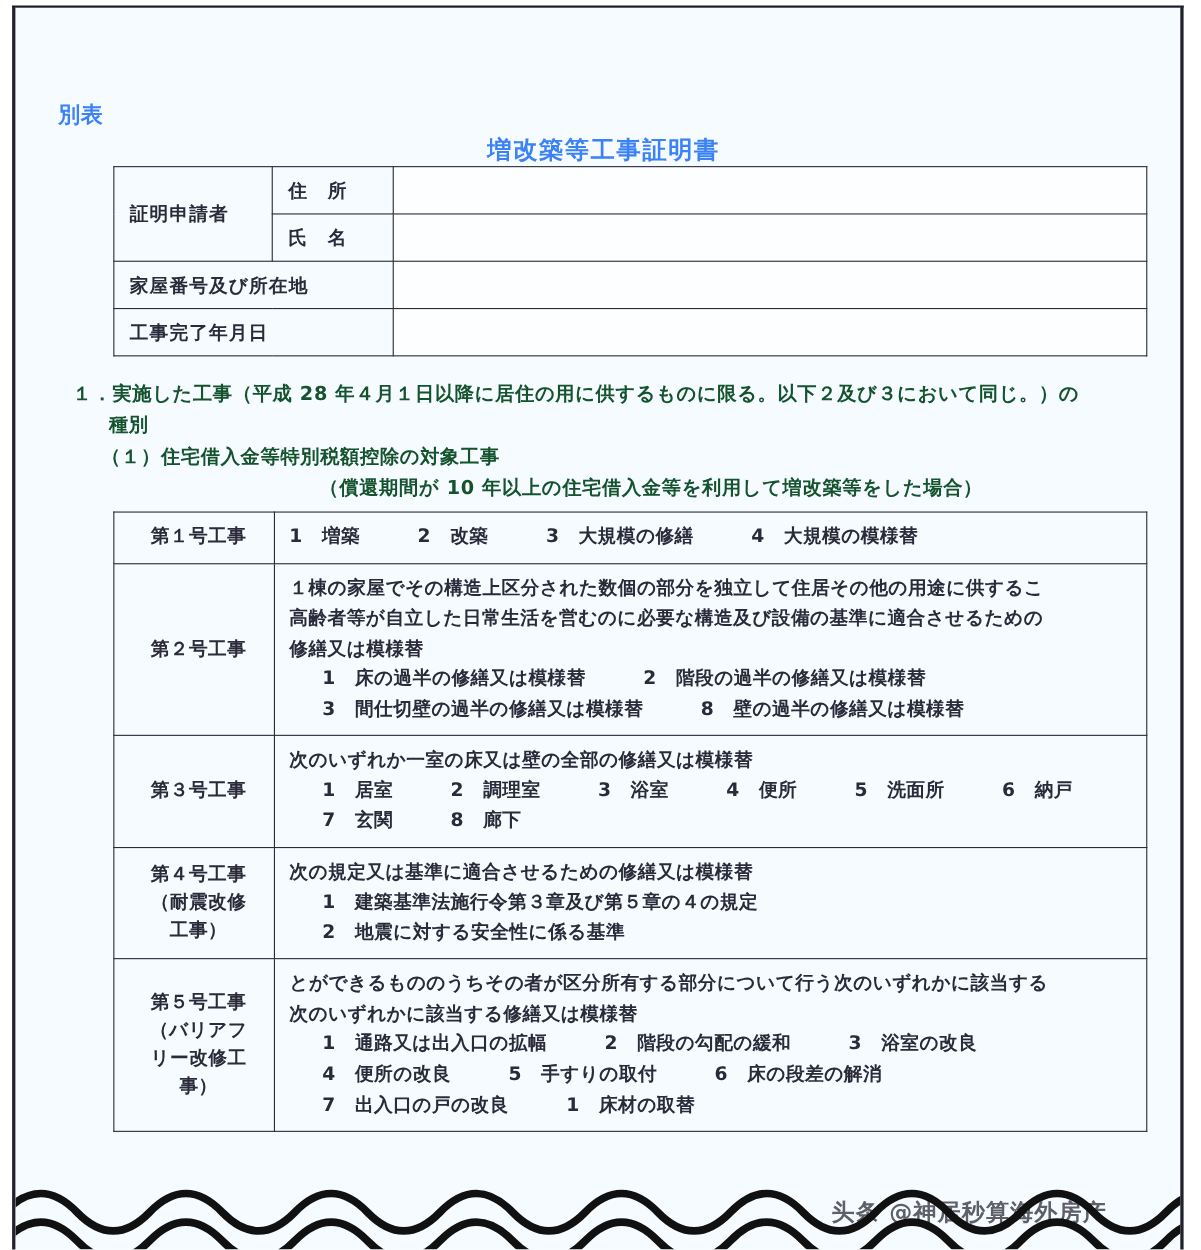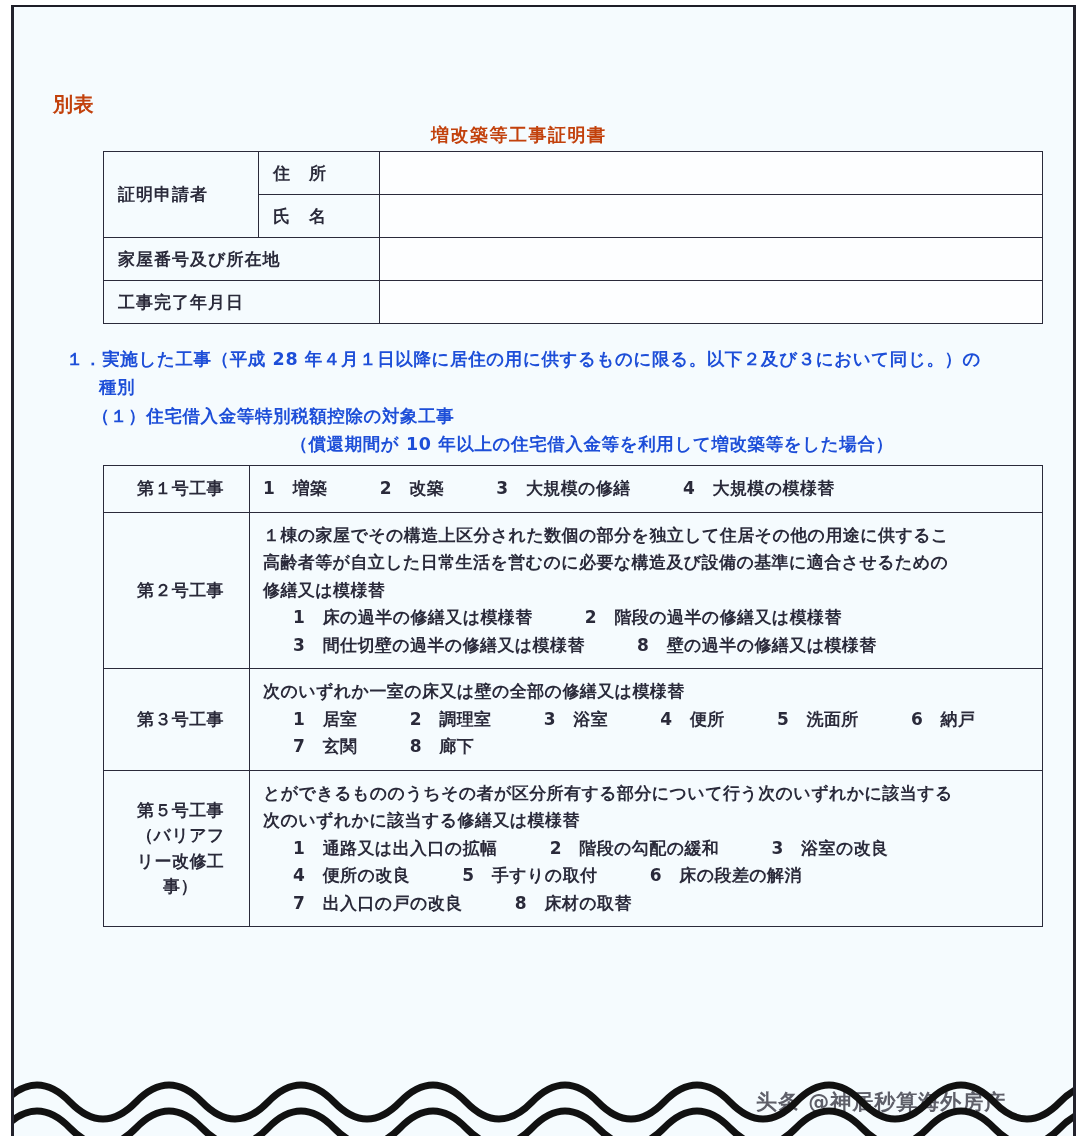--- a/index.html
+++ b/index.html
@@ -31,77 +31,77 @@
     background: #f5fbfe;
     border-left: 3px solid #22222c;
     border-top: 2px solid #1d1d27;
     border-right: 3px solid #22222c;
     box-sizing: border-box;
     overflow: hidden;
   }
 
   
   .jp {
-    color: #c2410c;
+    color: #3b82f6;
     letter-spacing: 0.5px;
     line-height: 1.55;
     white-space: nowrap;
   }
 
   #bessho {
     position: absolute;
     left: 39px;
     top: 82px;
     font-size: 20px;
     font-weight: 700;
   }
 
   #doc-title {
     position: absolute;
-    left: 417px;
+    left: 429px;
     top: 114px;
-    font-size: 18px;
+    font-size: 22px;
     font-weight: 700;
     letter-spacing: 1.5px;
   }
 
   
   #header-table {
     position: absolute;
     left: 89px;
     top: 144px;
     width: 940px;
     border-collapse: collapse;
     table-layout: fixed;
   }
   #header-table td {
     border: 1.4px solid #2a2a3a;
     height: 42px;
-    padding: 0 11px 0 14px;
+    padding: 0 0 0 14px;
     font-size: 17px;
     font-weight: 700;
     color: #2a2a3a;
     letter-spacing: 1px;
     vertical-align: middle;
   }
   .hdr-lbl-wide { width: 129px; }
   .hdr-lbl-sub  { width: 95px; }
   .hdr-blank    { background: #fdfeff; }
 
   
   #sec1 {
     position: absolute;
     left: 52px;
     top: 338px;
     width: 990px;
   }
   #sec1 .line {
     font-size: 17.5px;
     font-weight: 700;
-    color: #1d4ed8;
+    color: #14532d;
     letter-spacing: 0.6px;
     line-height: 1.62;
     white-space: nowrap;
   }
   #sec1 .l2 { padding-left: 33px; }
   #sec1 .l3 { padding-left: 26px; }
   #sec1 .l4 { padding-left: 62px; text-align: center; }
 
   
   #main-table {
@@ -223,31 +223,43 @@
               <div>第３号工事</div>
             </td>
             <td class="body">
               <div class="body-line">次のいずれか一室の床又は壁の全部の修繕又は模様替</div>
               <div class="body-line ind">1　居室　　　2　調理室　　　3　浴室　　　4　便所　　　5　洗面所　　　6　納戸</div>
               <div class="body-line ind">7　玄関　　　8　廊下</div>
             </td>
           </tr>
           <tr>
             <td class="lbl">
+              <div>第４号工事</div>
+              <div>（耐震改修</div>
+              <div>工事）</div>
+            </td>
+            <td class="body">
+              <div class="body-line">次の規定又は基準に適合させるための修繕又は模様替</div>
+              <div class="body-line ind">1　建築基準法施行令第３章及び第５章の４の規定</div>
+              <div class="body-line ind">2　地震に対する安全性に係る基準</div>
+            </td>
+          </tr>
+          <tr>
+            <td class="lbl">
               <div>第５号工事</div>
               <div>（バリアフ</div>
               <div>リー改修工</div>
               <div>事）</div>
             </td>
             <td class="body">
               <div class="body-line">とができるもののうちその者が区分所有する部分について行う次のいずれかに該当する</div>
               <div class="body-line">次のいずれかに該当する修繕又は模様替</div>
               <div class="body-line ind">1　通路又は出入口の拡幅　　　2　階段の勾配の緩和　　　3　浴室の改良</div>
               <div class="body-line ind">4　便所の改良　　　5　手すりの取付　　　6　床の段差の解消</div>
-              <div class="body-line ind">7　出入口の戸の改良　　　8　床材の取替</div>
+              <div class="body-line ind">7　出入口の戸の改良　　　1　床材の取替</div>
             </td>
           </tr>
         </tbody>
     </table>
 
     <div id="watermark">头条 @神居秒算海外房产</div>
 
     <svg id="torn" viewBox="0 0 1092 64" preserveAspectRatio="none">
       <path d="M -10 30 Q 23 -4 56 30 T 122 30 T 188 30 T 254 30 T 320 30 T 386 30
                T 452 30 T 518 30 T 584 30 T 650 30 T 716 30 T 782 30 T 848 30

